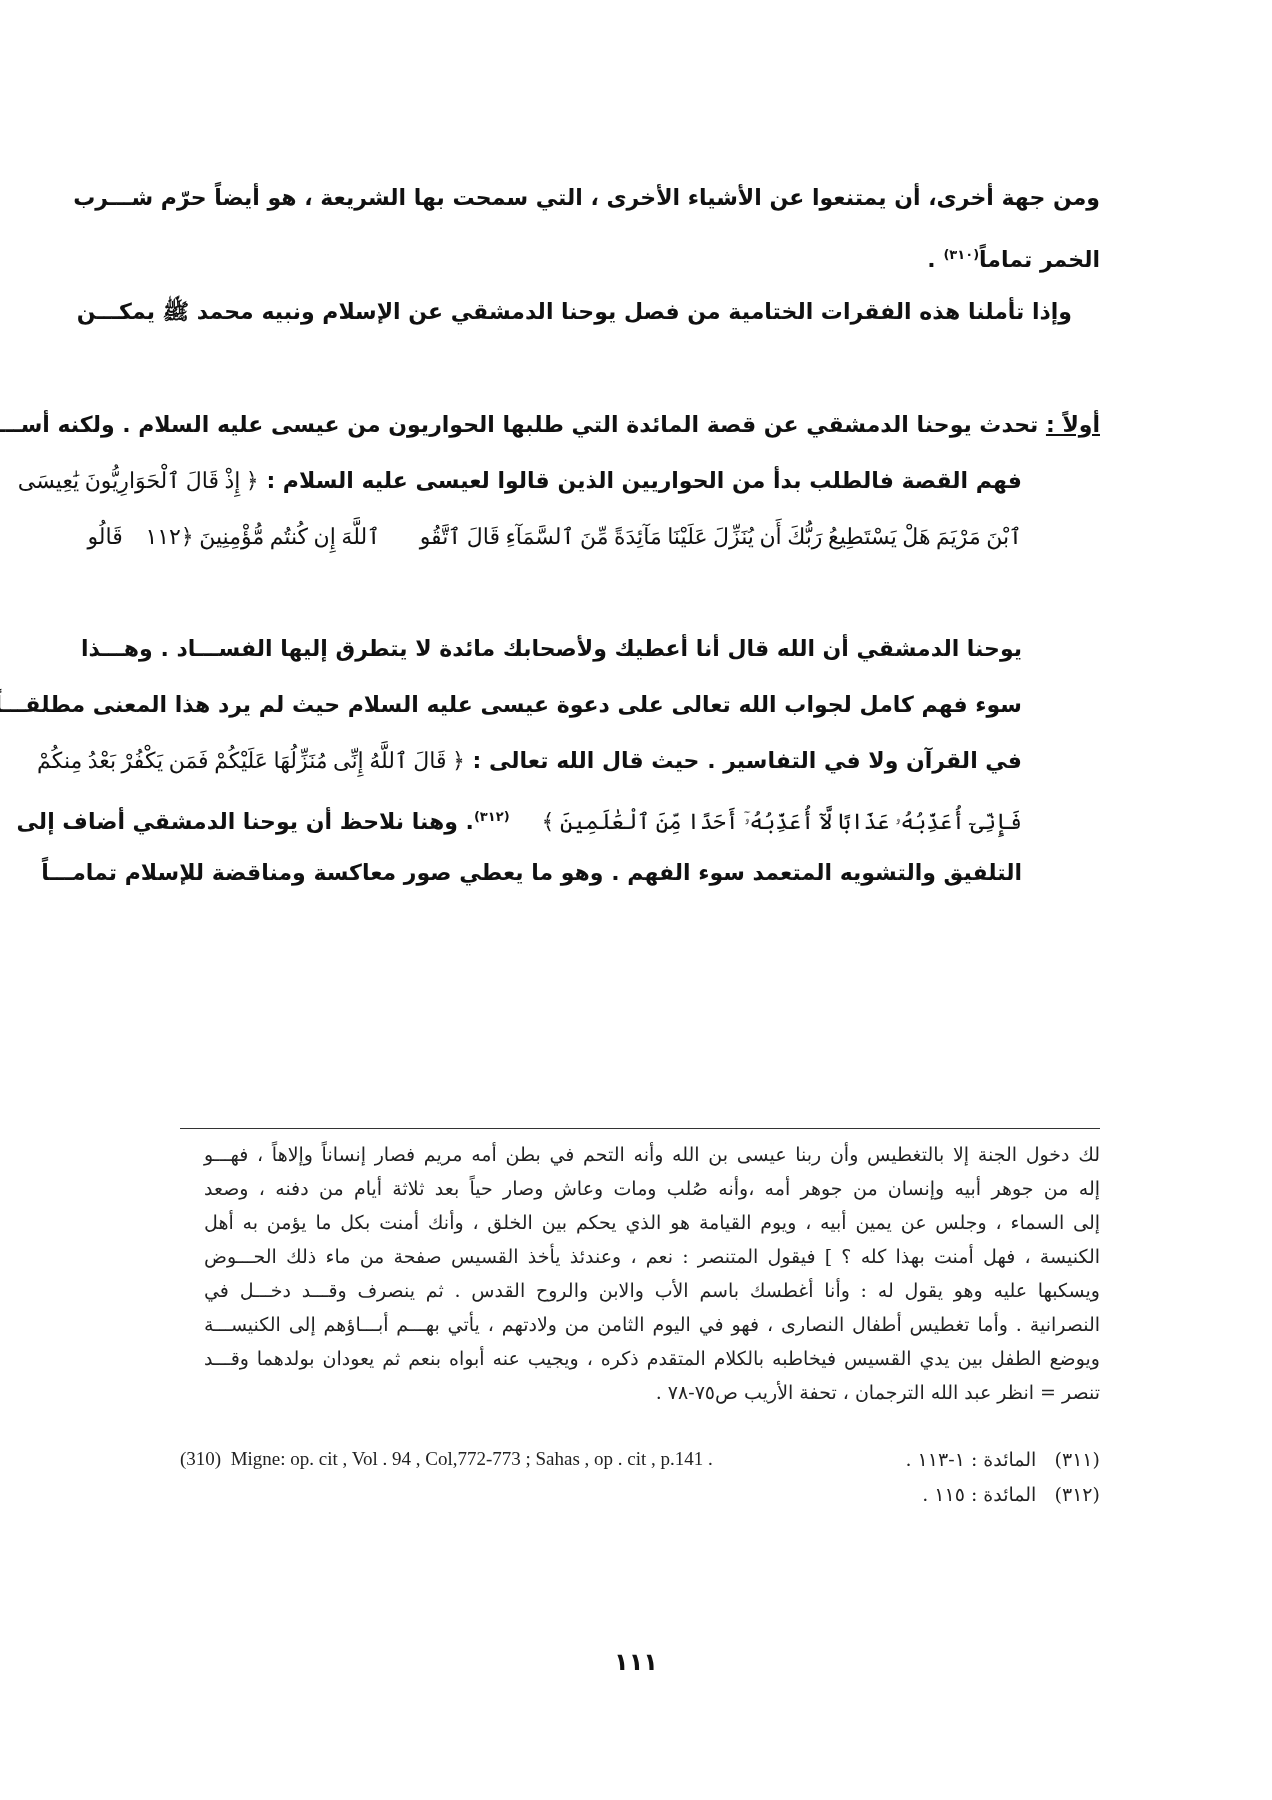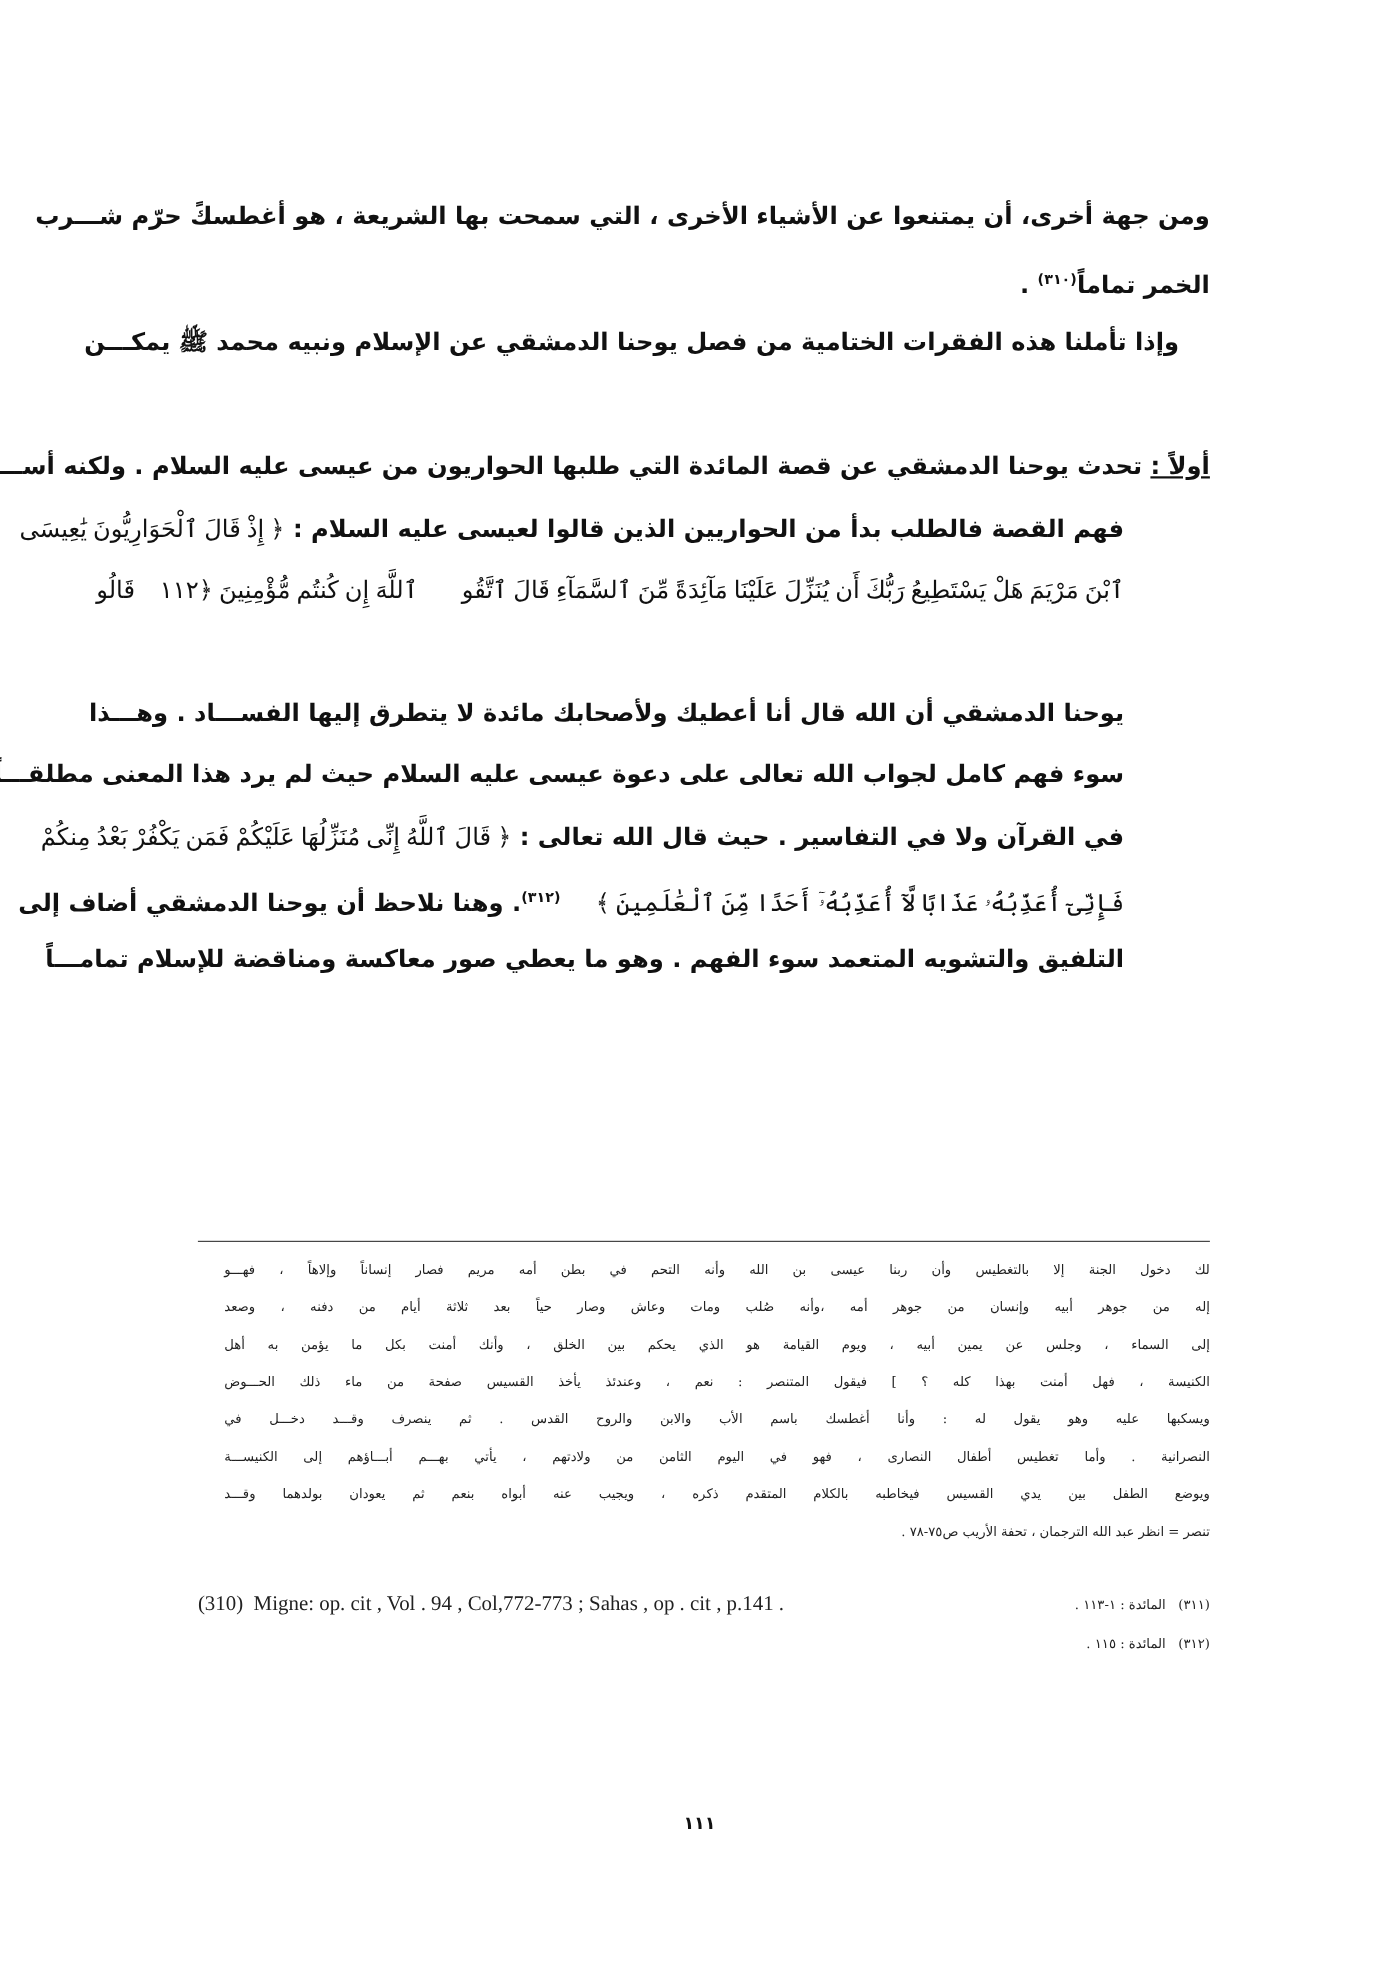--- a/index.html
+++ b/index.html
@@ -26,39 +26,39 @@
   .quran { font-weight: normal; font-family: Liberation Serif, serif; margin-left: 32px; }
   .sup { font-size: 13px; vertical-align: super; font-weight: bold; }
   .ul { text-decoration: underline; }
   .sep {
     position: absolute; right: 172px; left: 180px; top: 1128px;
     height: 1px; background: #333;
   }
   .fn {
     position: absolute; direction: rtl; white-space: nowrap;
     font-family: "DejaVu Serif", "Liberation Serif", serif;
-    font-size: 12px; line-height: 22px; color: #222; font-weight: normal; margin-left: 24px;
+    font-size: 19px; line-height: 22px; color: #222; font-weight: normal; margin-left: 24px;
   }
   .fn-full { right: 172px; left: 180px; text-align: justify; text-align-last: justify; }
   .fn-last { right: 172px; text-align: right; }
   .fn-ltr {
     position: absolute; left: 180px; direction: ltr; white-space: nowrap;
     font-family: "Liberation Serif", serif; font-size: 19px; line-height: 24px; color: #222; margin-top: 33px;
   }
   .page-num {
     position: absolute; top: 1648px; left: 0; width: 1272px; text-align: center;
-    font-family: "DejaVu Sans", sans-serif; font-size: 16px; font-weight: bold; color: #111;
+    font-family: "DejaVu Sans", sans-serif; font-size: 24px; font-weight: bold; color: #111;
   }
 </style>
 </head>
 <body>
 
 <div class="page">
 
-  <div class="line main-full" style="top:183px;">ومن جهة أخرى، أن يمتنعوا عن الأشياء الأخرى ، التي سمحت بها الشريعة ، هو أغطسكً حرّم شـــرب</div>
+  <div class="line main-full" style="top:183px;">ومن جهة أخرى، أن يمتنعوا عن الأشياء الأخرى ، التي سمحت بها الشريعة ، هو أيضاً حرّم شـــرب</div>
   <div class="line main-last" style="top:240px;margin-left:20px;">
     <span>الخمر تماماً</span><span class="sup">(٣١٠)</span><span> .</span>
   </div>
 
   <div class="line main-indent" style="top:297px; right:200px;">وإذا تأملنا هذه الفقرات الختامية من فصل يوحنا الدمشقي عن الإسلام ونبيه محمد ﷺ يمكـــن</div>
 
   <div class="line main-full" style="top:410px;">
     <span class="ul">أولاً :</span><span> تحدث يوحنا الدمشقي عن قصة المائدة التي طلبها الحواريون من عيسى عليه السلام . ولكنه أســـاء</span>
   </div>
   <div class="line main-indent" style="top:466px;">

